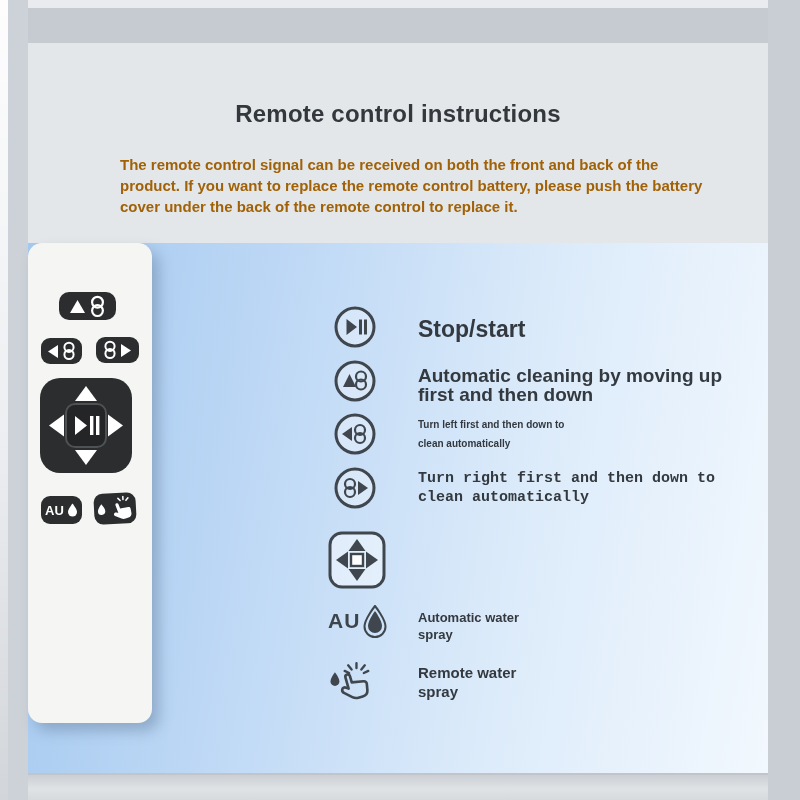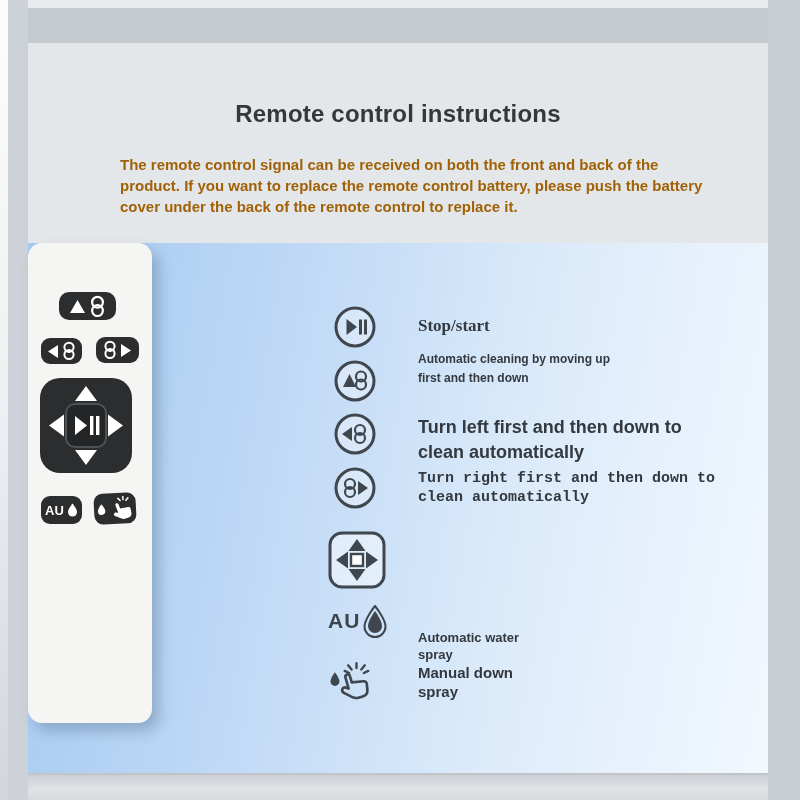--- a/index.html
+++ b/index.html
@@ -39,26 +39,26 @@
   .btn-l2{left:13px;top:95px;width:41px;height:26px;}
   .btn-r2{left:68px;top:94px;width:43px;height:26px;}
   .btn-au{left:13px;top:253px;width:41px;height:28px;font-size:13px;font-weight:bold;}
   .btn-hand{left:66px;top:250px;width:42px;height:31px;transform:rotate(-3deg);}
   .dpad{left:12px;top:135px;width:92px;height:95px;}
 
   
   .lg-icon{position:absolute;}
   .lg-text{position:absolute;left:390px;font-weight:bold;color:#33393f;
       white-space:pre-line;}
-  .t1{top:73px;font-size:17px;font-family:Liberation Serif, serif;}
-  .t2{top:107px;font-size:12px;line-height:19px;}
-  .t3{top:172px;font-size:18px;line-height:25px;}
+  .t1{top:73px;font-size:23px;}
+  .t2{top:123px;font-size:19px;line-height:19px;}
+  .t3{top:172px;font-size:10px;line-height:19px;}
   .t4{top:226px;font-size:15px;line-height:19px;font-family:Liberation Mono, monospace;}
   .t5{top:308px;font-size:15px;}
-  .t6{top:366px;font-size:13px;line-height:17px;margin-top:20px;}
+  .t6{top:366px;font-size:13px;line-height:17px;}
   .t7{top:420px;font-size:15px;line-height:19px;}
   .au-big{position:absolute;left:300px;top:366px;font-size:21px;font-weight:600;
       color:#3d444b;letter-spacing:1px;}
   svg{display:block;}
 </style>
 </head>
 <body>
 
 <div class="abs left-sliver"></div>
 <div class="abs left-strip"></div>
@@ -237,19 +237,19 @@
         <g stroke="#3f464e" stroke-width="1.7" stroke-linecap="round">
           <line x1="17" y1="8" x2="14.5" y2="5"></line>
           <line x1="20.5" y1="7" x2="20.5" y2="3.4"></line>
           <line x1="24" y1="8" x2="26.5" y2="5"></line>
           <line x1="15.2" y1="10.5" x2="12" y2="9"></line>
           <line x1="25.8" y1="10.5" x2="29" y2="9"></line>
         </g>
         <path transform="rotate(-16 19 21)" fill="none" stroke="#3f464e" stroke-width="1.9" stroke-linejoin="round" d="M16.5 10.5 C15.4 10.5 14.8 11.2 14.8 12.4 L14.8 20.6 L13.3 19.5 C12.1 18.6 10.8 18.8 10.2 19.9 C9.7 20.9 10 22 11 22.9 L15.7 27.2 C16.9 28.3 18.1 28.8 19.8 28.8 L23 28.8 C25.5 28.8 27 27.6 27.5 25.3 L28.3 21 C28.6 19.7 28 18.8 26.6 18.5 L18.2 16.9 L18.2 12.4 C18.2 11.2 17.6 10.5 16.5 10.5 Z"></path>
       </svg>
     </div>
-    <div class="lg-text t7">Manual down
+    <div class="lg-text t7">Remote water
 spray</div>
 
   </div>
 
   <div class="abs bottom-strip"></div>
 </div>
 
 </body></html>

